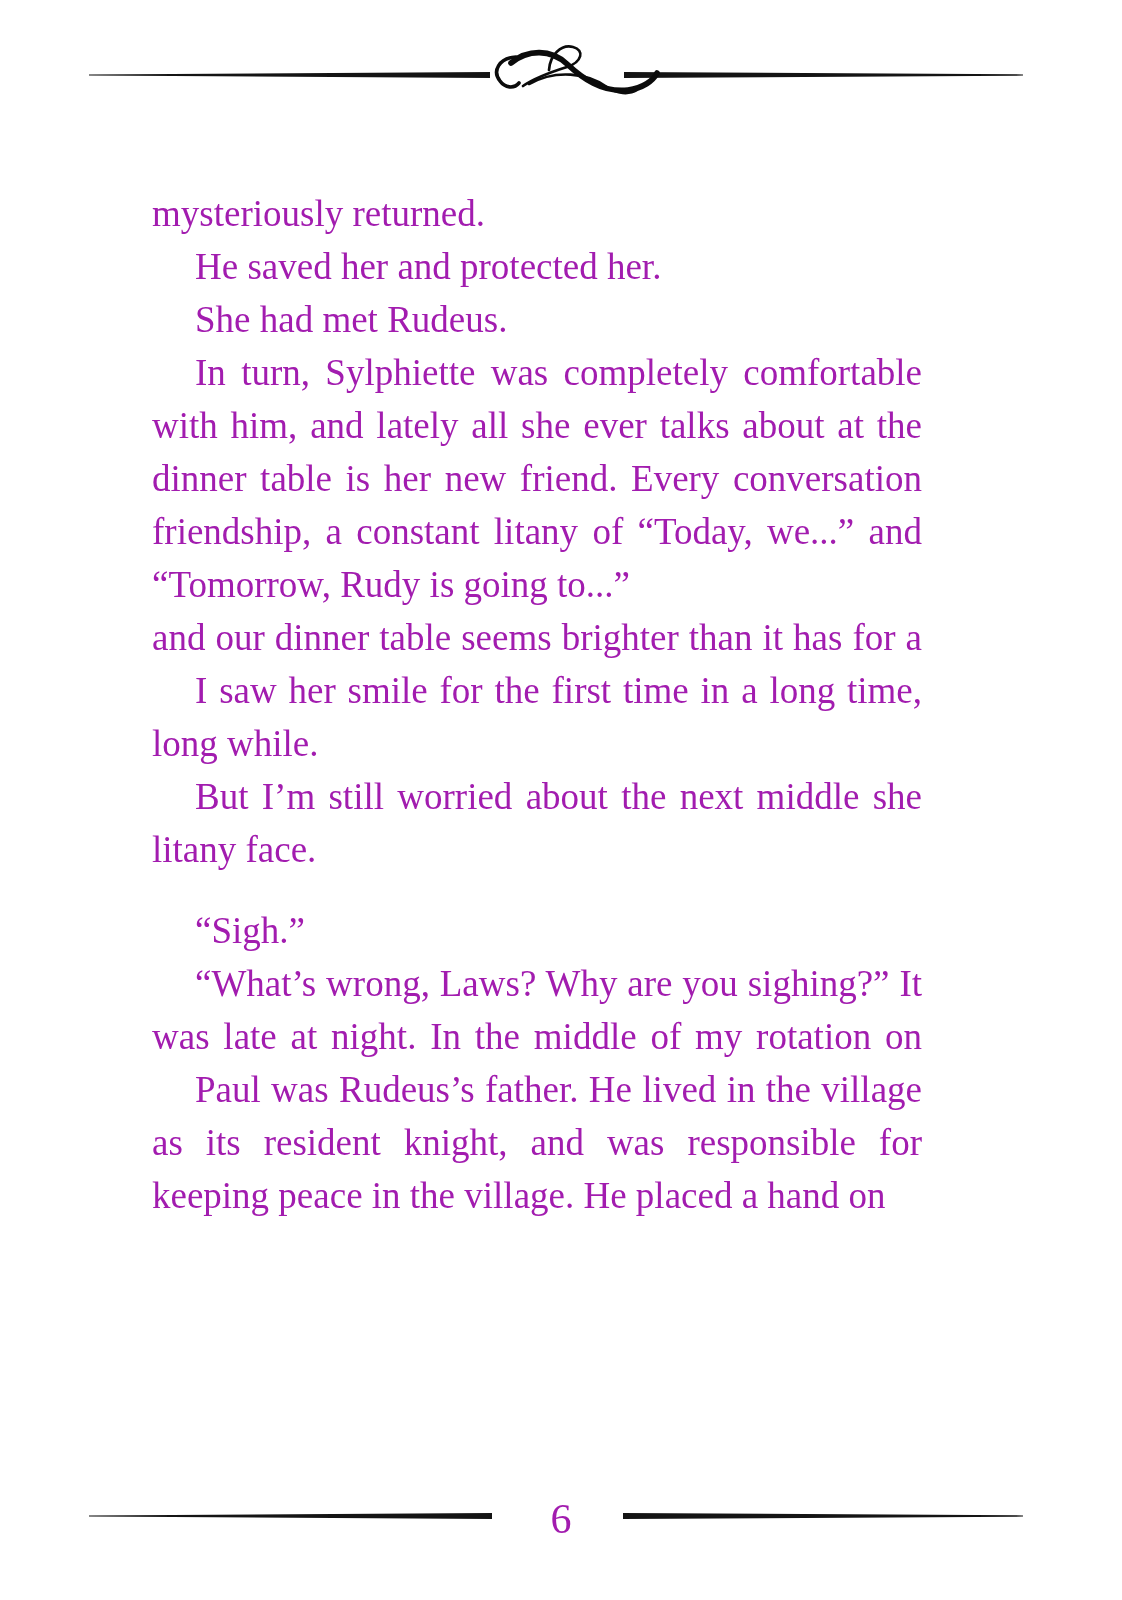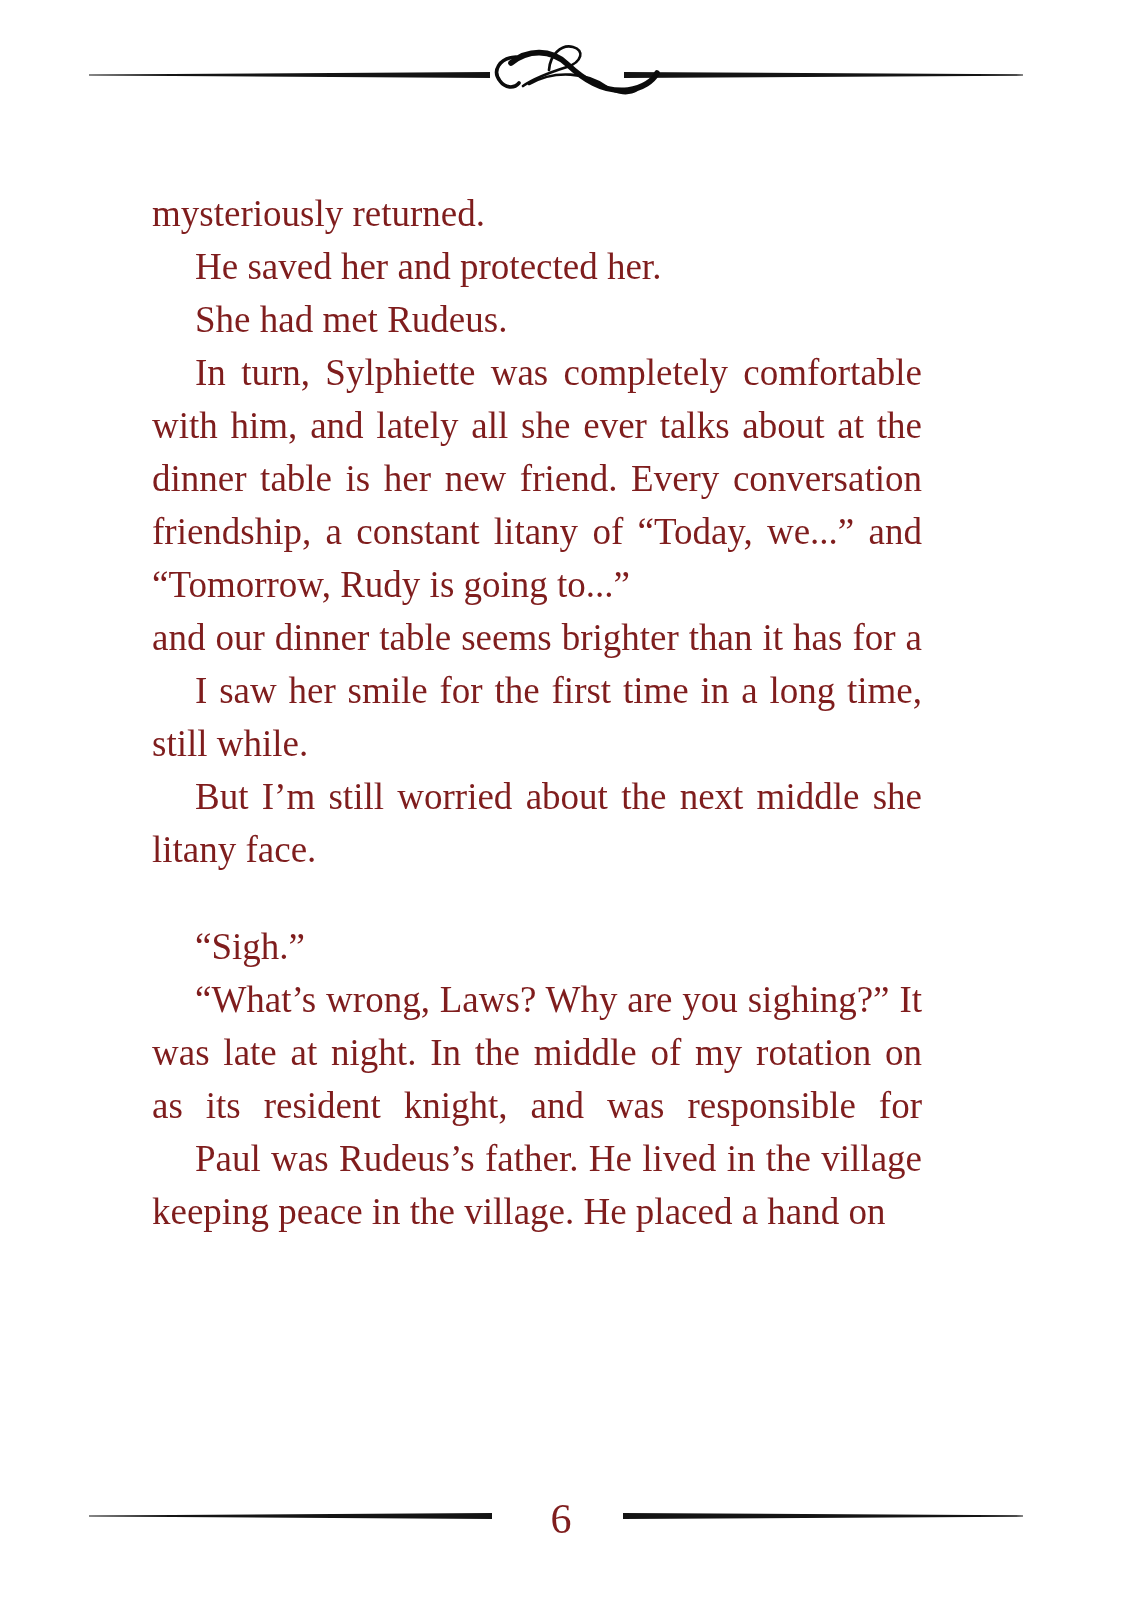--- a/index.html
+++ b/index.html
@@ -2,37 +2,37 @@
 <html><head>
 <meta charset="utf-8">
 <style>
   html,body{margin:0;padding:0;background:#e8e8e8;}
   .page{
     position:relative;
     width:1122px;height:1600px;
     background:#ffffff;
     overflow:hidden;
     font-family:"Liberation Serif","DejaVu Serif",serif;
-    color:#7f1d1d;
+    color:#a21caf;
     margin:0 auto;
   }
   .ornament{position:absolute;left:0;display:block;}
   #header-ornament{top:0;}
   #footer-ornament{top:1496px;}
   .text-block{
     position:absolute;
     left:152px;top:187px;
     width:770px;
     font-size:37px;
     line-height:53px;
   }
   .line{white-space:normal;text-align:left;}
   .line.justify{text-align:justify;text-align-last:justify;}
   .line.indent{padding-left:43px;}
-  .line.gap{margin-top:44px;}
+  .line.gap{margin-top:28px;}
   .page-number{
     position:absolute;
     left:0;top:1498px;width:100%;
     text-align:center;
     font-size:42px;line-height:42px;
   }
 </style>
 </head>
 <body>
 
@@ -57,28 +57,28 @@
       <div class="line">mysteriously returned.</div>
       <div class="line indent">He saved her and protected her.</div>
       <div class="line indent">She had met Rudeus.</div>
       <div class="line justify indent">In turn, Sylphiette was completely comfortable</div>
       <div class="line justify">with him, and lately all she ever talks about at the</div>
       <div class="line justify">dinner table is her new friend. Every conversation</div>
       <div class="line justify">friendship, a constant litany of “Today, we...” and</div>
       <div class="line">“Tomorrow, Rudy is going to...”</div>
       <div class="line justify">and our dinner table seems brighter than it has for a</div>
       <div class="line justify indent">I saw her smile for the first time in a long time,</div>
-      <div class="line">still while.</div>
+      <div class="line">long while.</div>
       <div class="line justify indent">But I’m still worried about the next middle she</div>
       <div class="line">litany face.</div>
       <div class="line indent gap">“Sigh.”</div>
       <div class="line justify indent">“What’s wrong, Laws? Why are you sighing?” It</div>
       <div class="line justify">was late at night. In the middle of my rotation on</div>
+      <div class="line justify indent">Paul was Rudeus’s father. He lived in the village</div>
       <div class="line justify">as its resident knight, and was responsible for</div>
-      <div class="line justify indent">Paul was Rudeus’s father. He lived in the village</div>
       <div class="line">keeping peace in the village. He placed a hand on</div>
     </div>
 
   <svg id="footer-ornament" class="ornament" width="1122" height="40" viewBox="0 0 1122 40" aria-hidden="true">
     <g>
       <polygon points="89,19.4 492,17 492,23 89,20.6" fill="#141414"></polygon>
     </g>
     <g>
       <polygon points="623,17 623,23 1023,20.6 1023,19.4" fill="#141414"></polygon>
     </g>

